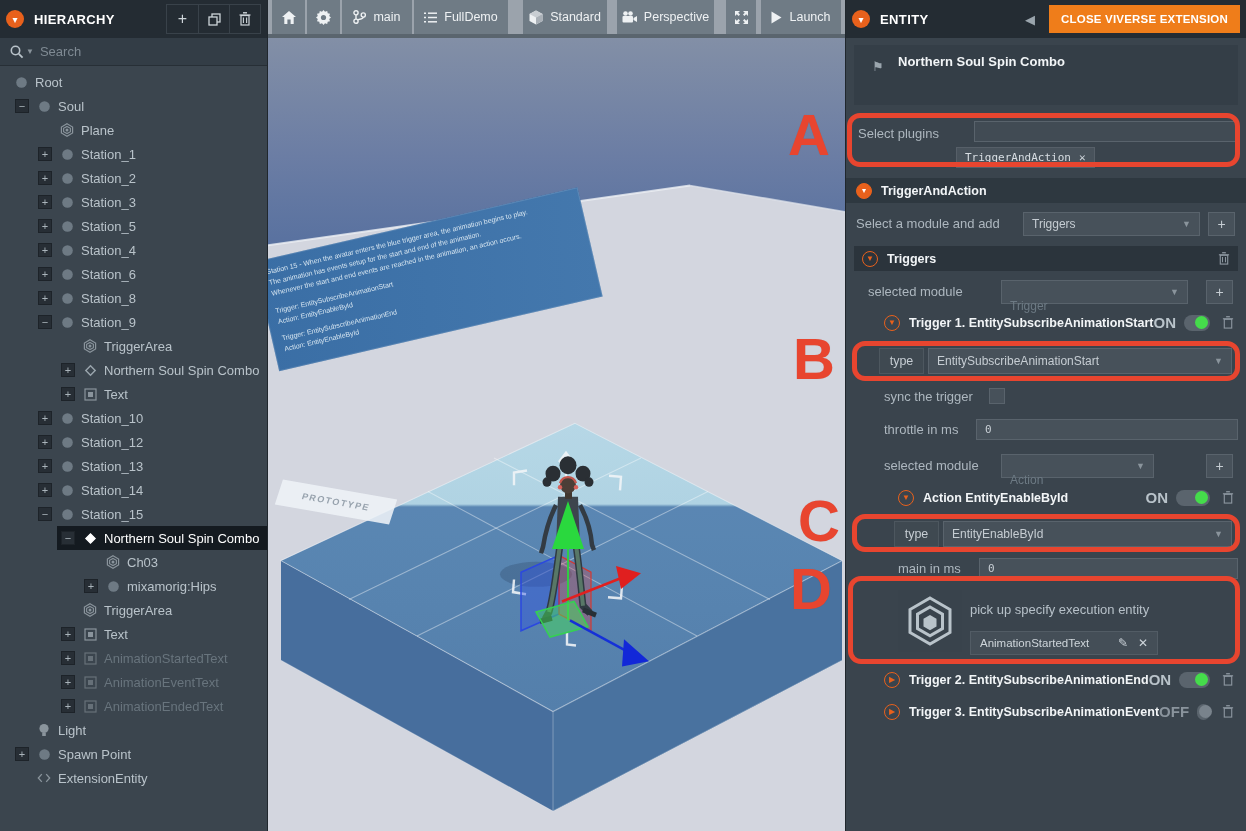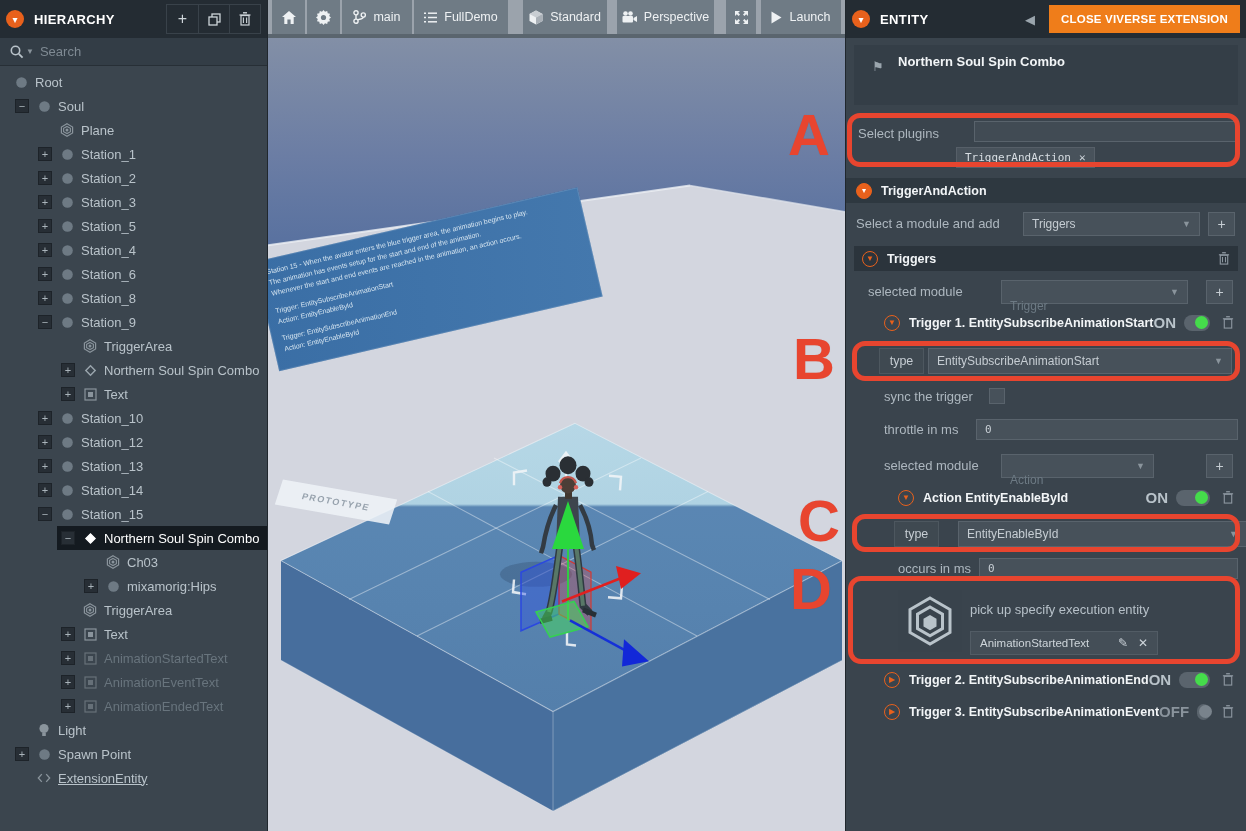--- a/index.html
+++ b/index.html
@@ -396,21 +396,21 @@
         </div>
         <div class="trow" style="padding-left: 37px;">
           <span class="ttog" style="left: 15px;">+</span>
           <span class="ti">
             <svg width="13" height="13">
               <circle cx="6.5" cy="6.5" r="5.3" fill="#6e7a84"></circle>
             </svg>
           </span>
           <span>Spawn Point</span>
         </div>
-        <div class="trow" style="padding-left: 37px; text-decoration: underline;">
+        <div class="trow" style="padding-left: 37px;">
           <span class="ti">
             <svg width="16" height="12" viewBox="0 0 16 12">
               <path d="M5.5 1.5 L1.5 6 L5.5 10.5" fill="none" stroke="#8a949c" stroke-width="1.5"></path>
               <path d="M10.5 1.5 L14.5 6 L10.5 10.5" fill="none" stroke="#8a949c" stroke-width="1.5"></path>
             </svg>
           </span>
           <span>ExtensionEntity</span>
         </div>
       </div>
   </aside>
@@ -697,26 +697,26 @@
             <rect x="2" y="3.5" width="8" height="9.5" fill="none" stroke="#8d97a0" stroke-width="1.2"></rect>
             <line x1="0.5" y1="3" x2="11.5" y2="3" stroke="#8d97a0" stroke-width="1.2"></line>
             <line x1="4" y1="0.8" x2="8" y2="0.8" stroke="#8d97a0" stroke-width="1.4"></line>
           </svg>
       </span>
     </div>
 
     <div class="typebox abs" style="left:48px; top:521px; width:45px;">
         <span>type</span>
       </div>
-    <div class="dd abs" style="left:112px; top:521px; width:289px; height:26px;">
+    <div class="dd abs" style="left:97px; top:521px; width:289px; height:26px;">
       <span class="dval">EntityEnableById</span>
         <span class="caret">▼</span>
     </div>
 
-    <span class="lbl abs" style="left:52px; top:561px;">occurs in ms</span>
+    <span class="lbl abs" style="left:52px; top:561px;">main in ms</span>
     <div class="field abs" style="left:133px; top:558px; width:259px;">
         <span>0</span>
       </div>
 
     <div class="hexbox abs" style="left:52px; top:590px; width:64px; height:62px;">
       <svg width="46" height="50" viewBox="0 0 46 50">
         <polygon points="23,2 43,13.5 43,36.5 23,48 3,36.5 3,13.5" fill="none" stroke="#b9c3ca" stroke-width="3"></polygon>
         <polygon points="23,11 35.5,18.2 35.5,32.6 23,39.8 10.5,32.6 10.5,18.2" fill="none" stroke="#b9c3ca" stroke-width="3"></polygon>
         <polygon points="23,19 29.5,22.8 29.5,30.4 23,34.2 16.5,30.4 16.5,22.8" fill="#b9c3ca"></polygon>
       </svg>

